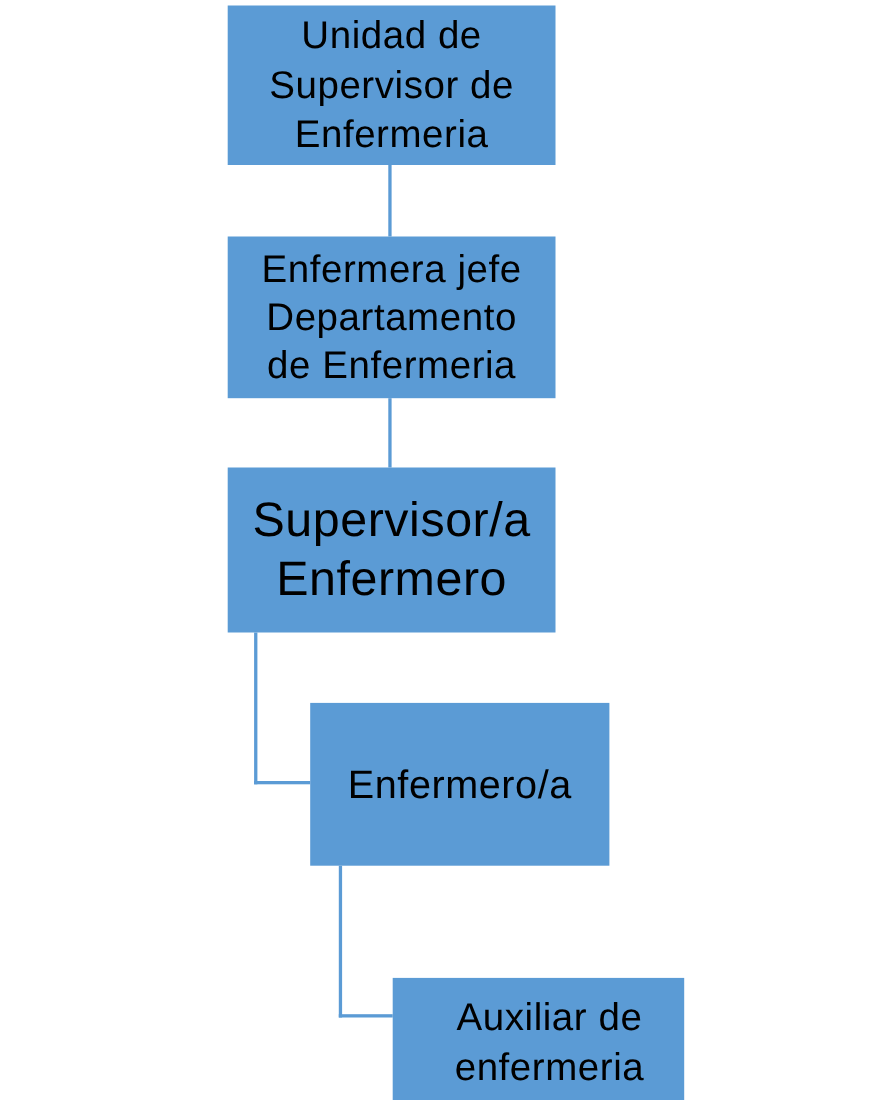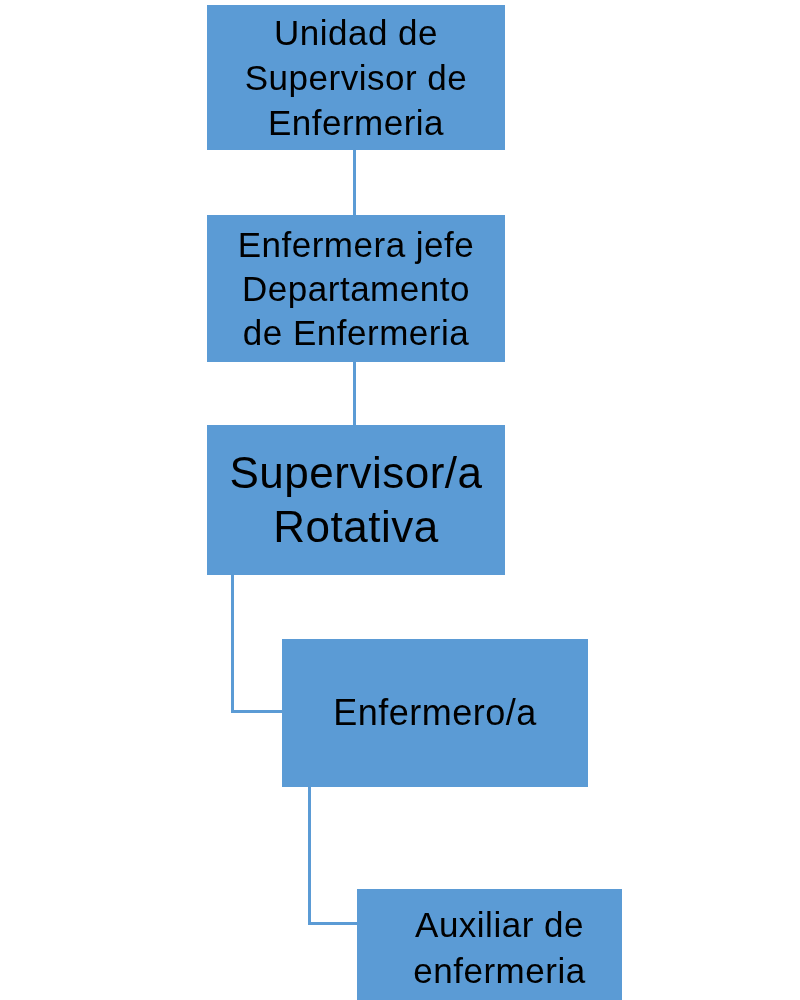--- a/index.html
+++ b/index.html
@@ -25,21 +25,21 @@
     justify-content: center;
     text-align: right;
     box-sizing: border-box;
     font-weight: 400;
     letter-spacing: 0.5px;
   }
   .node .txt-line { white-space: nowrap; }
   .n1 { left: 207px; top: 5px;   width: 298px; height: 145px; font-size: 35px; line-height: 45px; }
   .n2 { left: 207px; top: 215px; width: 298px; height: 147px; font-size: 35px; line-height: 44px; }
   .n3 { left: 207px; top: 425px; width: 298px; height: 150px; font-size: 44px; line-height: 54px; }
-  .n4 { left: 282px; top: 639px; width: 306px; height: 148px; font-size: 36px; line-height: 52px; }
+  .n4 { left: 282px; top: 639px; width: 272px; height: 148px; font-size: 36px; line-height: 52px; }
   .n5 { left: 357px; top: 852px; width: 265px; height: 117px; font-size: 35px; line-height: 46px; padding-left: 20px; margin-top: 37px; }
   .conn {
     position: absolute;
     background: #5b9bd5;
   }
   .c1  { left: 353px; top: 149px; width: 3px;  height: 66px; }
   .c2  { left: 353px; top: 362px; width: 3px;  height: 63px; }
   .c3v { left: 231px; top: 575px; width: 3px;  height: 138px; }
   .c3h { left: 231px; top: 710px; width: 51px; height: 3px; }
   .c4v { left: 308px; top: 787px; width: 3px;  height: 138px; }
@@ -64,21 +64,21 @@
   </div>
 
   <div class="node n2">
     <div class="txt-line">Enfermera jefe</div>
     <div class="txt-line">Departamento</div>
     <div class="txt-line">de Enfermeria</div>
   </div>
 
   <div class="node n3">
     <div class="txt-line">Supervisor/a</div>
-    <div class="txt-line">Rotativa</div>
+    <div class="txt-line">Enfermero</div>
   </div>
 
   <div class="node n4">
     <div class="txt-line">Enfermero/a</div>
   </div>
 
   <div class="node n5">
     <div class="txt-line">Auxiliar de</div>
     <div class="txt-line">enfermeria</div>
   </div>

